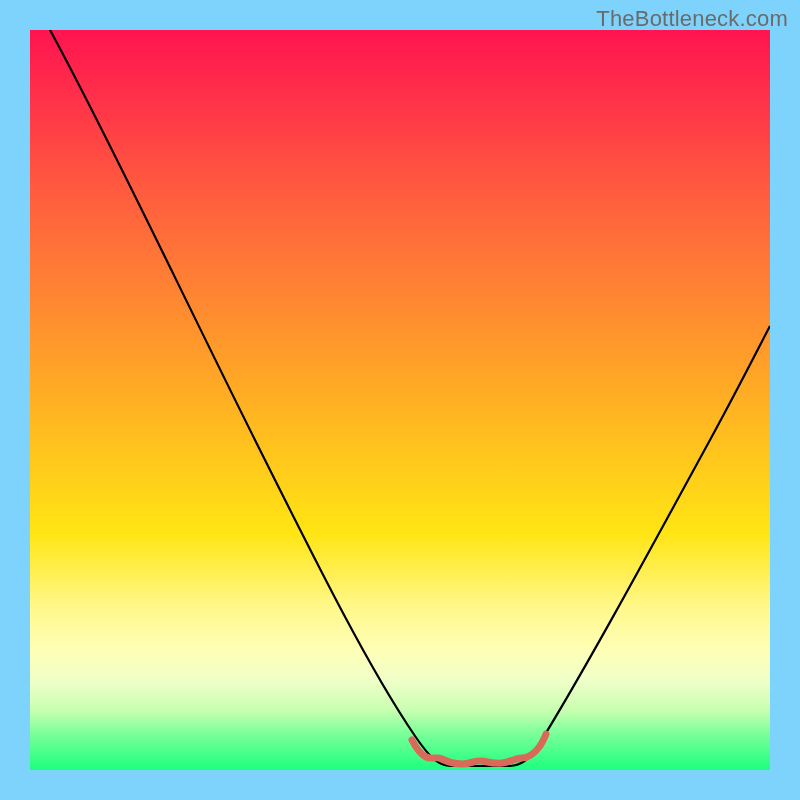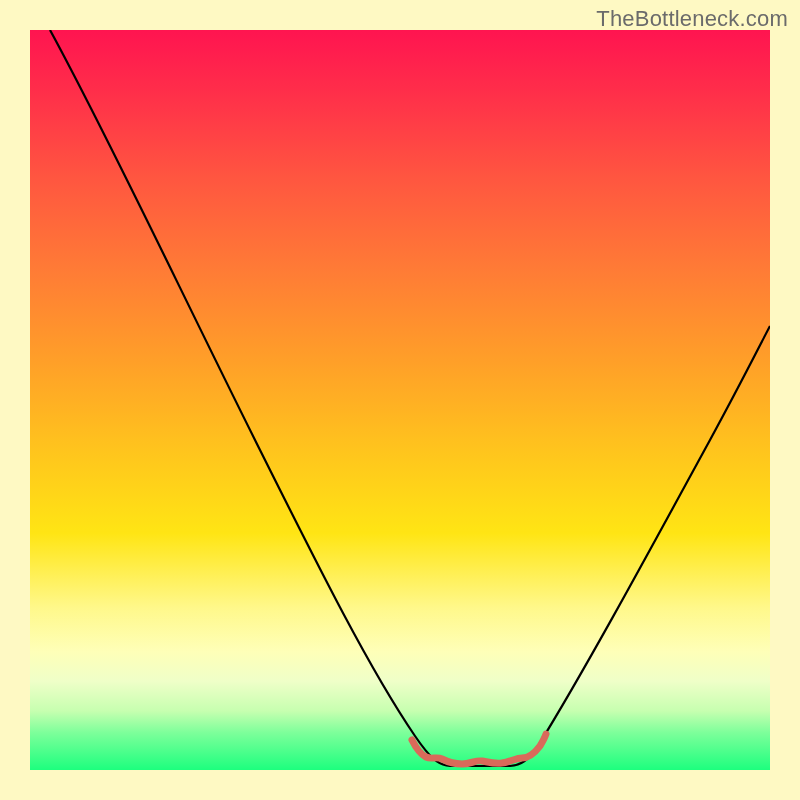--- a/index.html
+++ b/index.html
@@ -8,21 +8,21 @@
     width: 800px;
     height: 800px;
     background: #000;
     overflow: hidden;
     font-family: Arial, Helvetica, sans-serif;
   }
   .frame {
     position: relative;
     width: 800px;
     height: 800px;
-    background: #fef9c3;
+    background: #7dd3fc;
   }
   .watermark {
     position: absolute;
     top: 6px;
     right: 12px;
     color: #6b6b6b;
     font-size: 22px;
     font-weight: 400;
     letter-spacing: 0.2px;
     z-index: 10;

